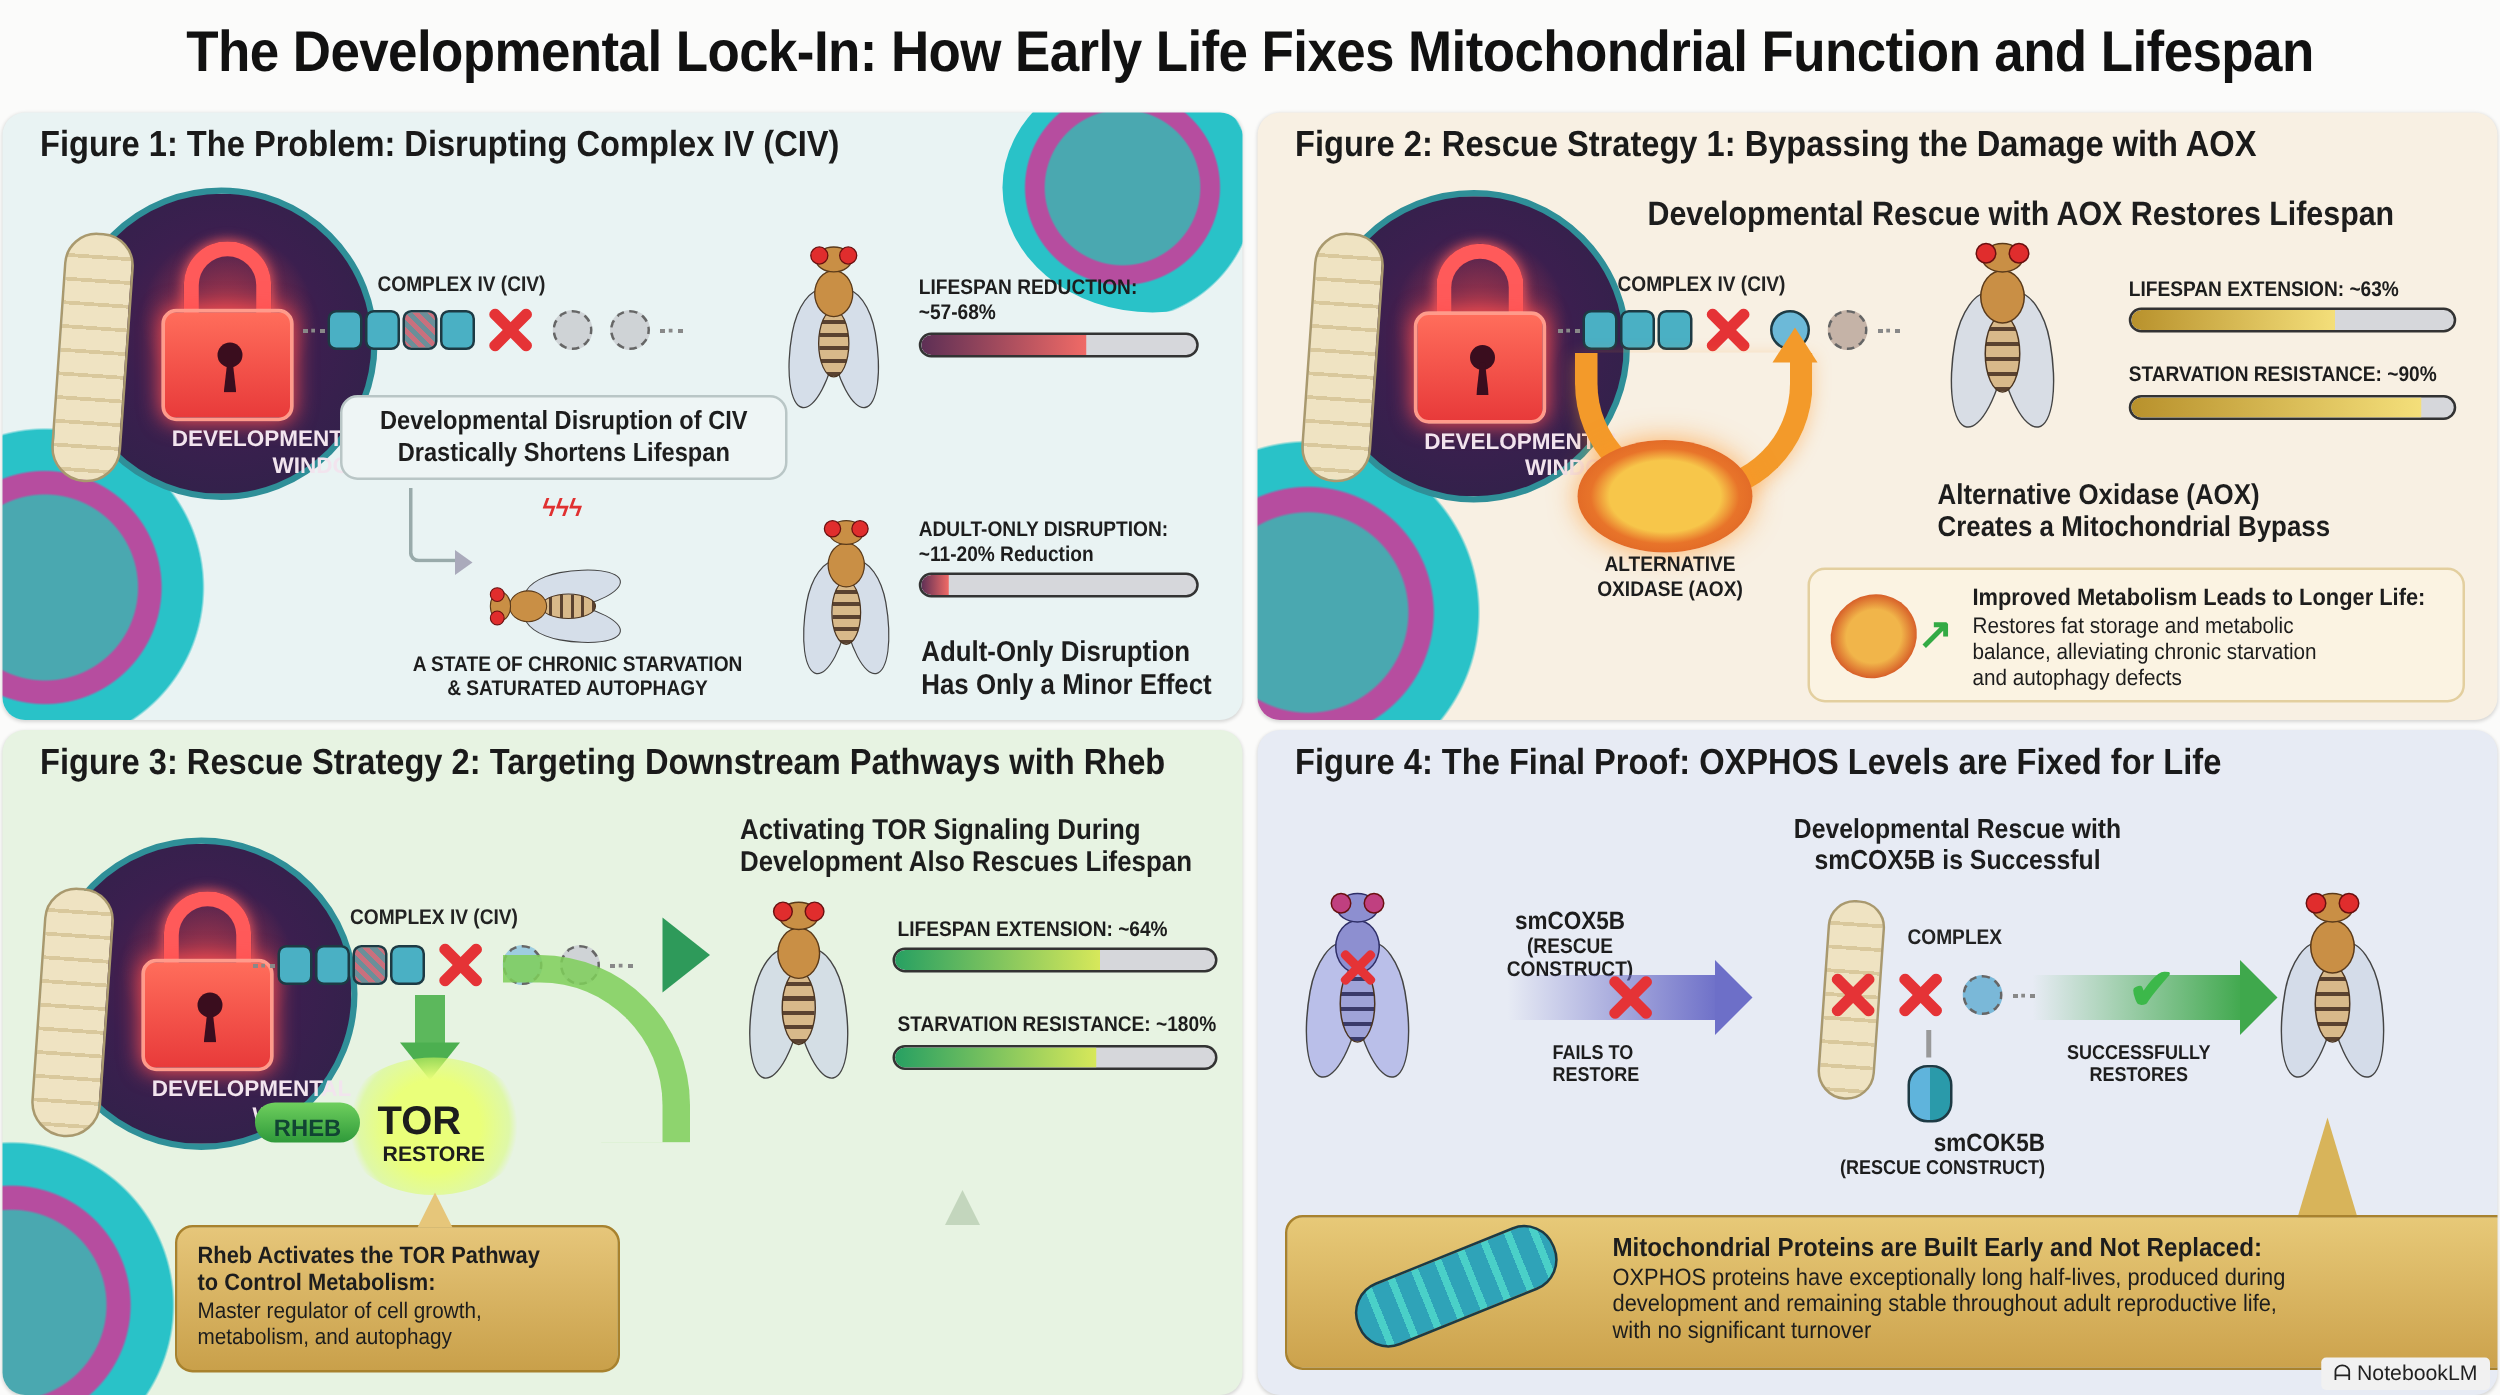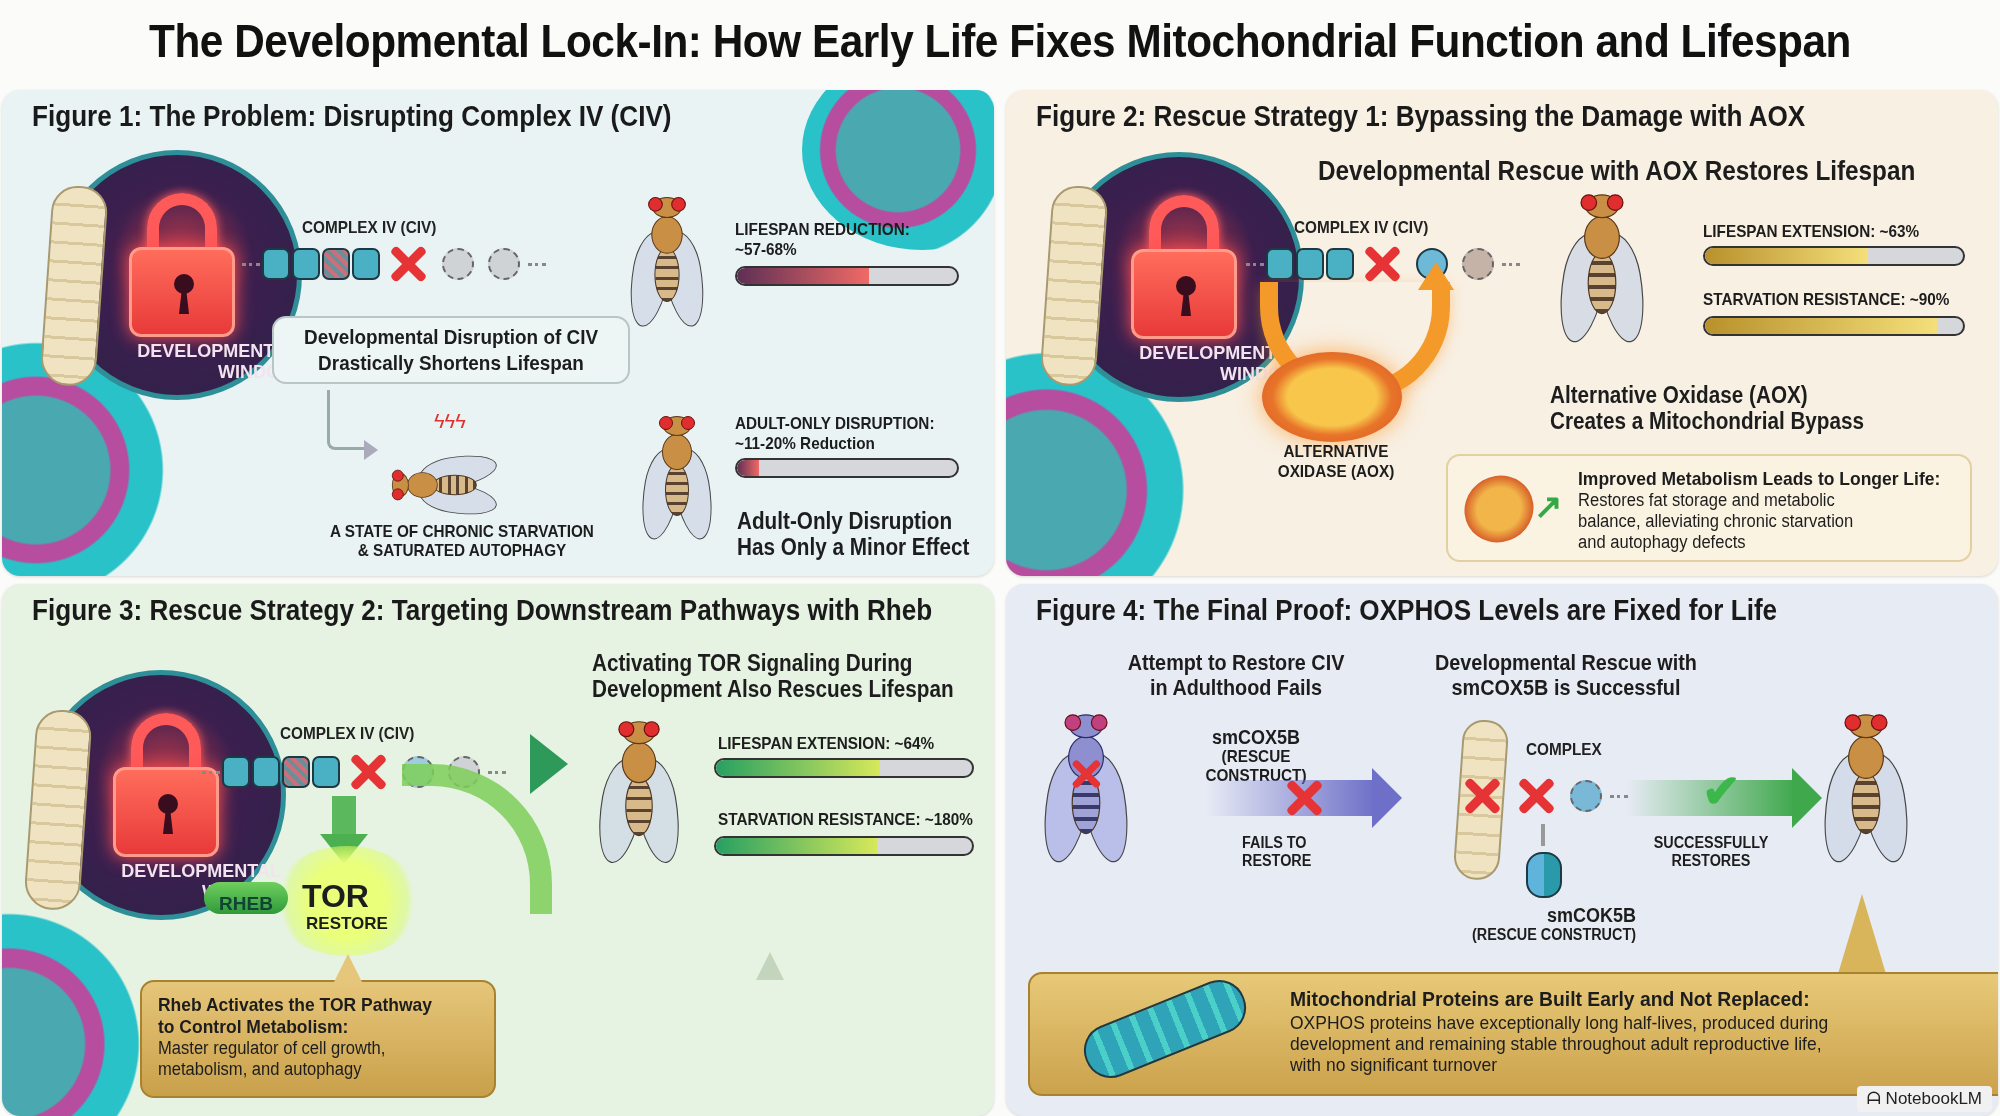--- a/index.html
+++ b/index.html
@@ -108,21 +108,21 @@
 
   <div class="fly" style="left:400px;top:330px;transform:rotate(-90deg) scale(.85)">
     <div class="wingL"></div>
       <div class="wingR"></div>
       <div class="abd"></div>
       <div class="thorax"></div>
       <div class="head"></div>
       <div class="eyeL"></div>
       <div class="eyeR"></div>
   </div>
-  <div class="abs" style="left:432px;top:320px;color:#e03030;font-size:20px;font-weight:400">ϟϟϟ</div>
+  <div class="abs" style="left:432px;top:306px;color:#e03030;font-size:20px;font-weight:700">ϟϟϟ</div>
   <div class="abs bold" style="left:300px;top:432px;width:320px;text-align:center;font-size:17px;line-height:19px">
     <div style="transform:scaleX(.9)">A STATE OF CHRONIC STARVATION</div>
     <div style="transform:scaleX(.9)">&amp; SATURATED AUTOPHAGY</div>
   </div>
 
   <div class="fly" style="left:625px;top:104px;transform:scale(1.05)">
     <div class="wingL"></div>
       <div class="wingR"></div>
       <div class="abd"></div>
       <div class="thorax"></div>
@@ -293,24 +293,20 @@
     <div class="t">Master regulator of cell growth,</div>
     <div class="t">metabolism, and autophagy</div>
   </div>
   <div class="abs" style="left:332px;top:370px;width:0;height:0;border-left:14px solid transparent;border-right:14px solid transparent;border-bottom:28px solid #e6c67a"></div>
 
   <div class="abs" style="left:754px;top:368px;width:0;height:0;border-left:14px solid transparent;border-right:14px solid transparent;border-bottom:28px solid #c3d6bd"></div>
 </div>
 
 <div class="panel" id="p4">
   <div class="ptitle">Figure 4: The Final Proof: OXPHOS Levels are Fixed for Life</div>
-  <div class="abs bold" style="left:80px;top:66px;width:300px;text-align:center;font-size:22px;line-height:25px">
-    <div style="transform:scaleX(.9)">Attempt to Restore CIV</div>
-    <div style="transform:scaleX(.9)">in Adulthood Fails</div>
-  </div>
   <div class="abs bold" style="left:410px;top:66px;width:300px;text-align:center;font-size:22px;line-height:25px">
     <div style="transform:scaleX(.9)">Developmental Rescue with</div>
     <div style="transform:scaleX(.9)">smCOX5B is Successful</div>
   </div>
 
   <div class="fly blue" style="left:40px;top:136px;transform:scale(1.2)">
     <div class="wingL"></div>
       <div class="wingR"></div>
       <div class="abd"></div>
       <div class="thorax"></div>

